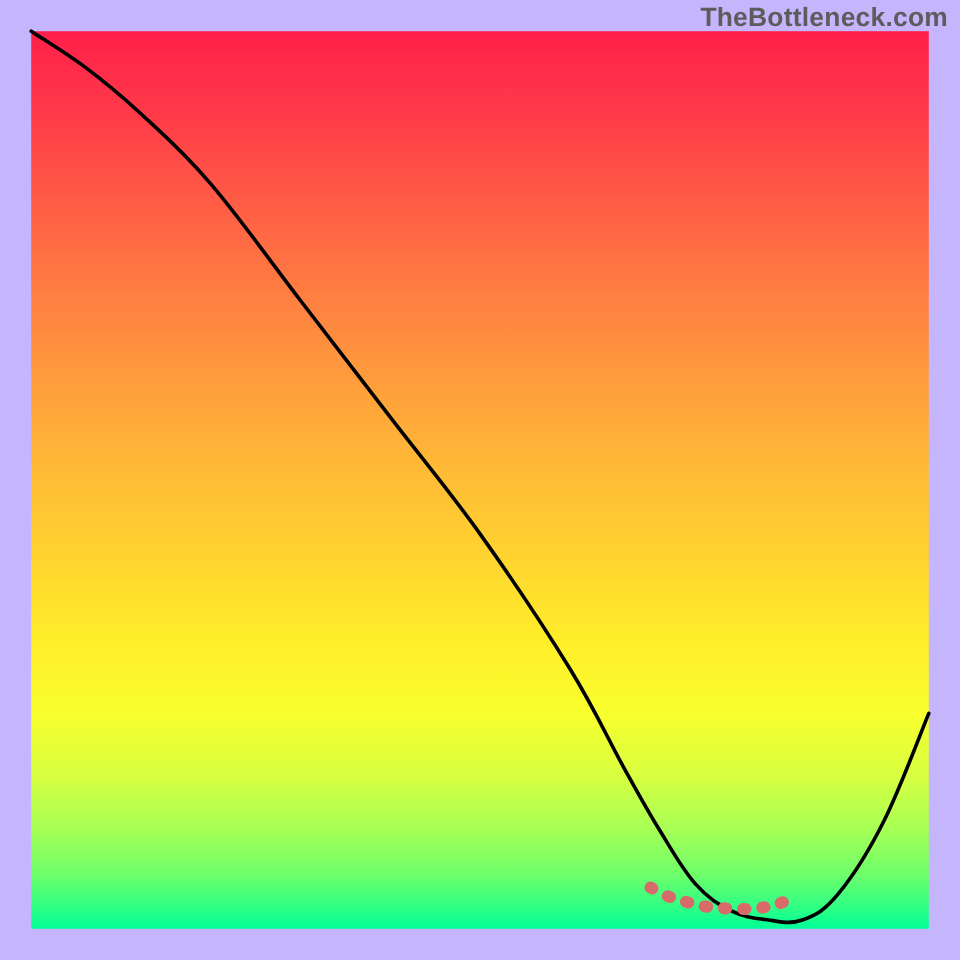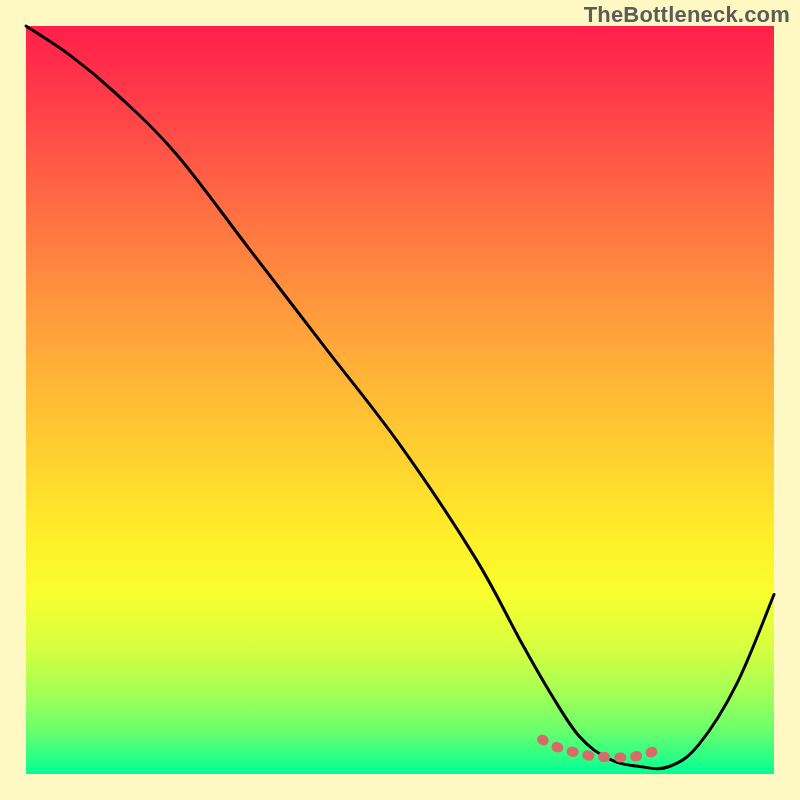--- a/index.html
+++ b/index.html
@@ -8,21 +8,21 @@
     width: 800px;
     height: 800px;
     background: #000;
     overflow: hidden;
     font-family: Arial, Helvetica, sans-serif;
   }
   .frame {
     position: relative;
     width: 800px;
     height: 800px;
-    background: #fef9c3;
+    background: #c4b5fd;
   }
   .watermark {
     position: absolute;
     top: 2px;
     right: 10px;
     color: #5c5c5c;
     font-size: 22px;
     font-weight: 600;
     letter-spacing: 0.2px;
     z-index: 10;

